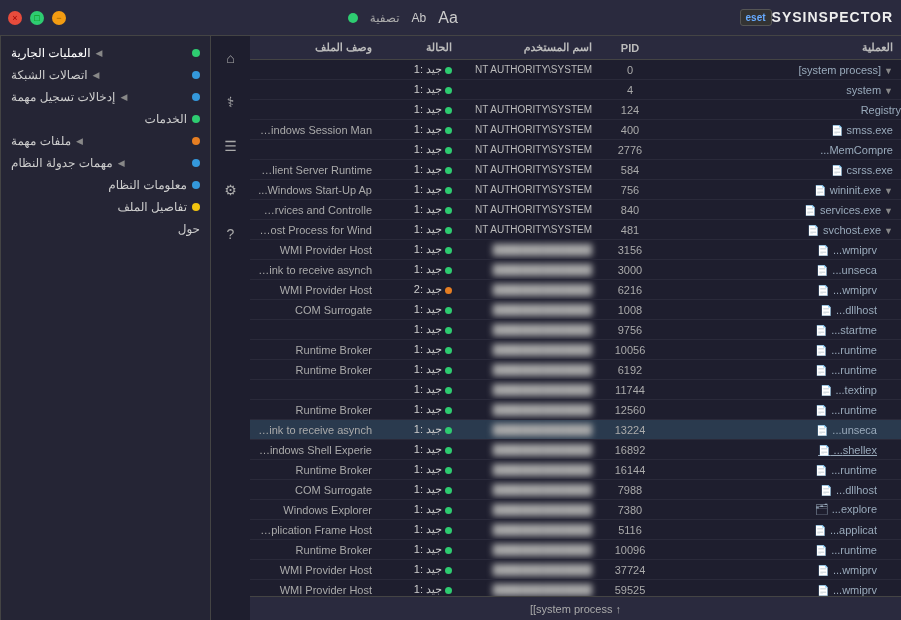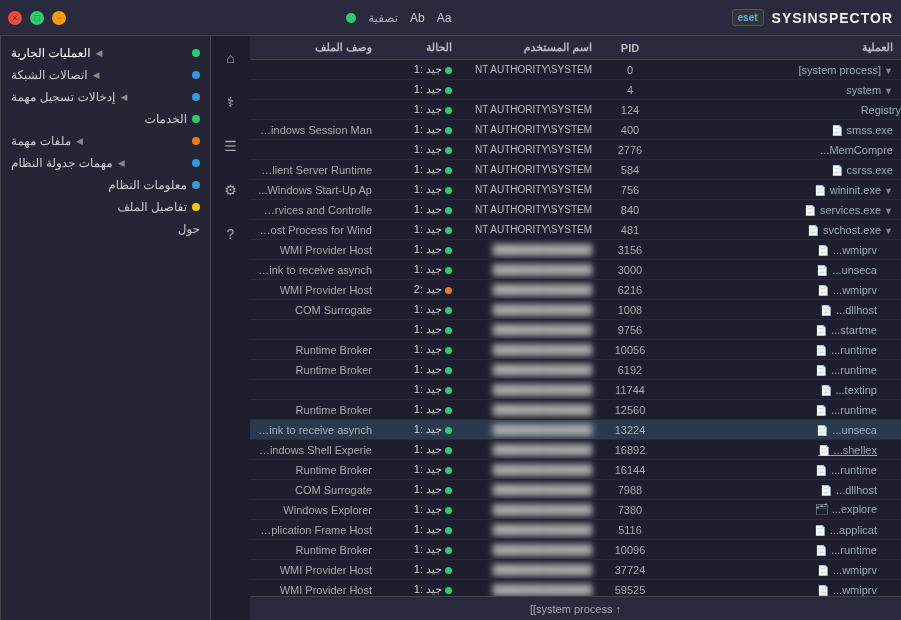--- a/index.html
+++ b/index.html
@@ -52,22 +52,22 @@
     }
     .status-dot {
       width: 10px;
       height: 10px;
       background: #2ecc71;
       border-radius: 50%;
       display: inline-block;
     }
     .titlebar-right {
       display: flex;
-      align-items: flex-end;
-      gap: 8px;
+      align-items: flex-start;
+      gap: 0;
     }
     .eset-logo {
       background: #333;
       border: 1px solid #555;
       border-radius: 3px;
       padding: 2px 5px;
       font-size: 10px;
       font-weight: bold;
       color: #6af;
       direction: ltr;
@@ -247,21 +247,21 @@
 <div class="titlebar">
   <div class="titlebar-left">
     <div class="win-btn win-btn-close">×</div>
     <div class="win-btn win-btn-max">□</div>
     <div class="win-btn win-btn-min">−</div>
   </div>
   <div class="titlebar-center">
     <span class="status-dot"></span>
     <span style="color:#aaa;font-size:12px;">تصفية</span>
     <span style="color:#ccc;font-size:12px;">Ab</span>
-    <span style="color:#ccc;font-size:12px;">Aa</span>
+    <span style="color:#ccc;font-size:16px;">Aa</span>
   </div>
   <div class="titlebar-right">
     <span class="eset-logo">eset</span>
     <span class="app-title">SYSINSPECTOR</span>
   </div>
 </div>
 
 <div class="main-container">
 
   <div class="content">

